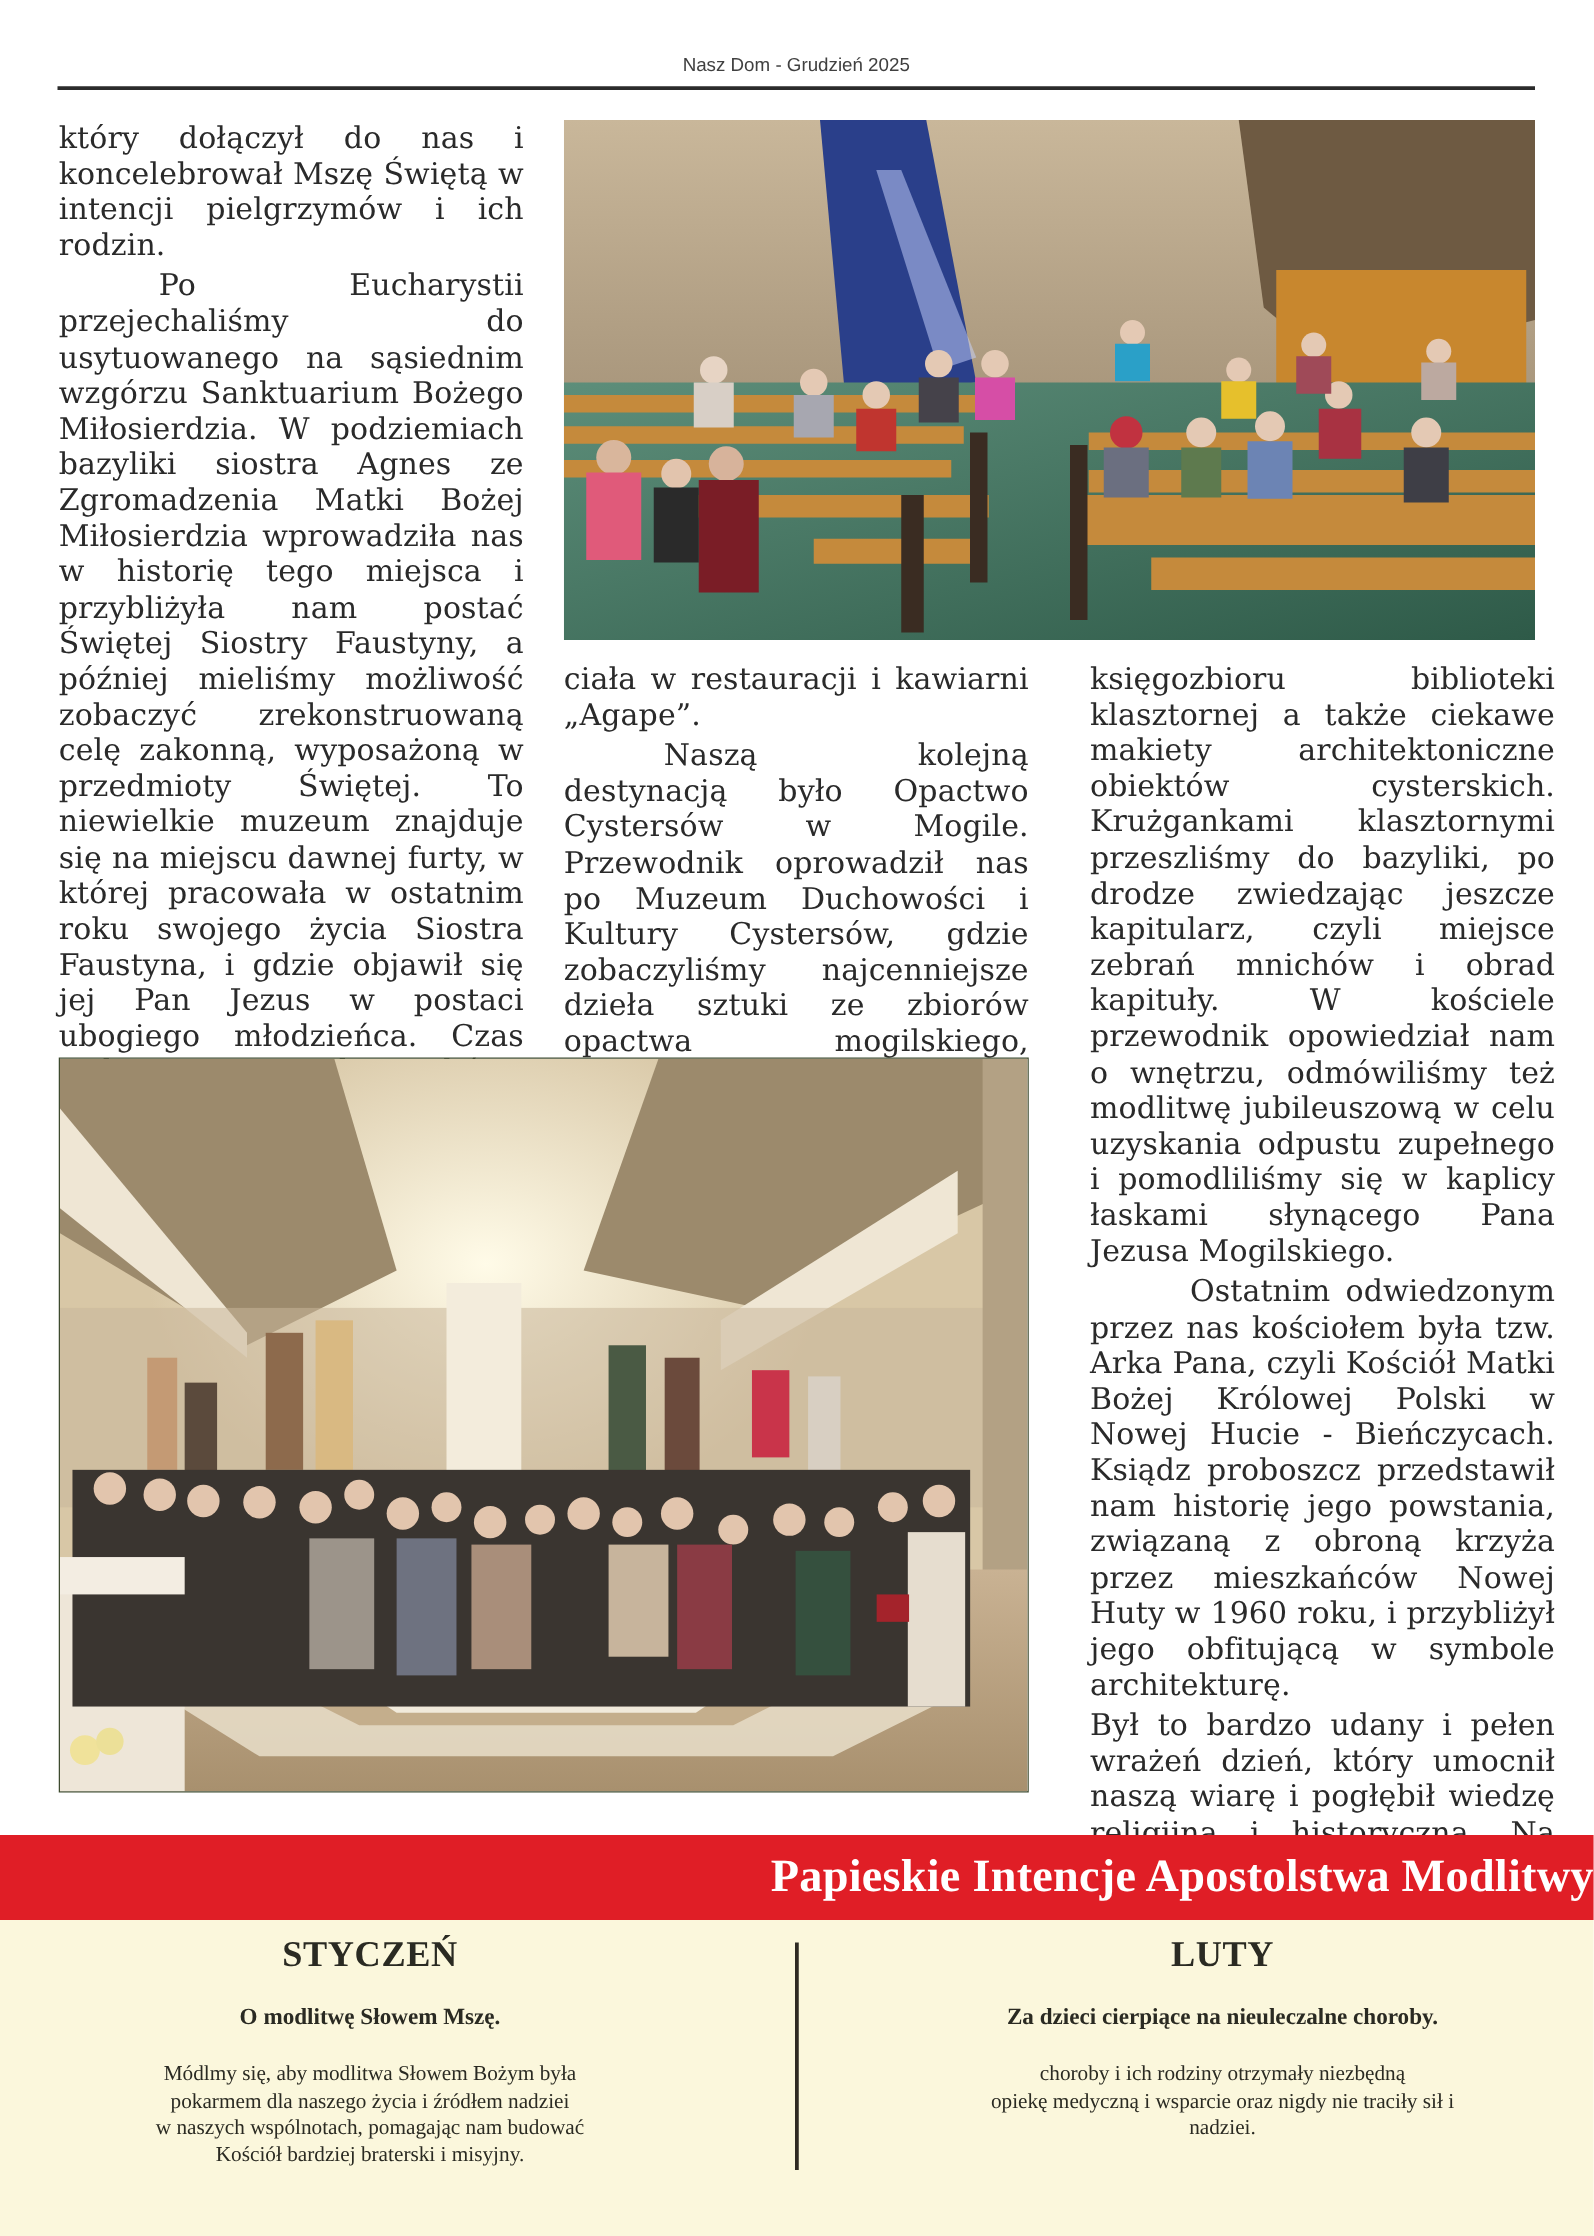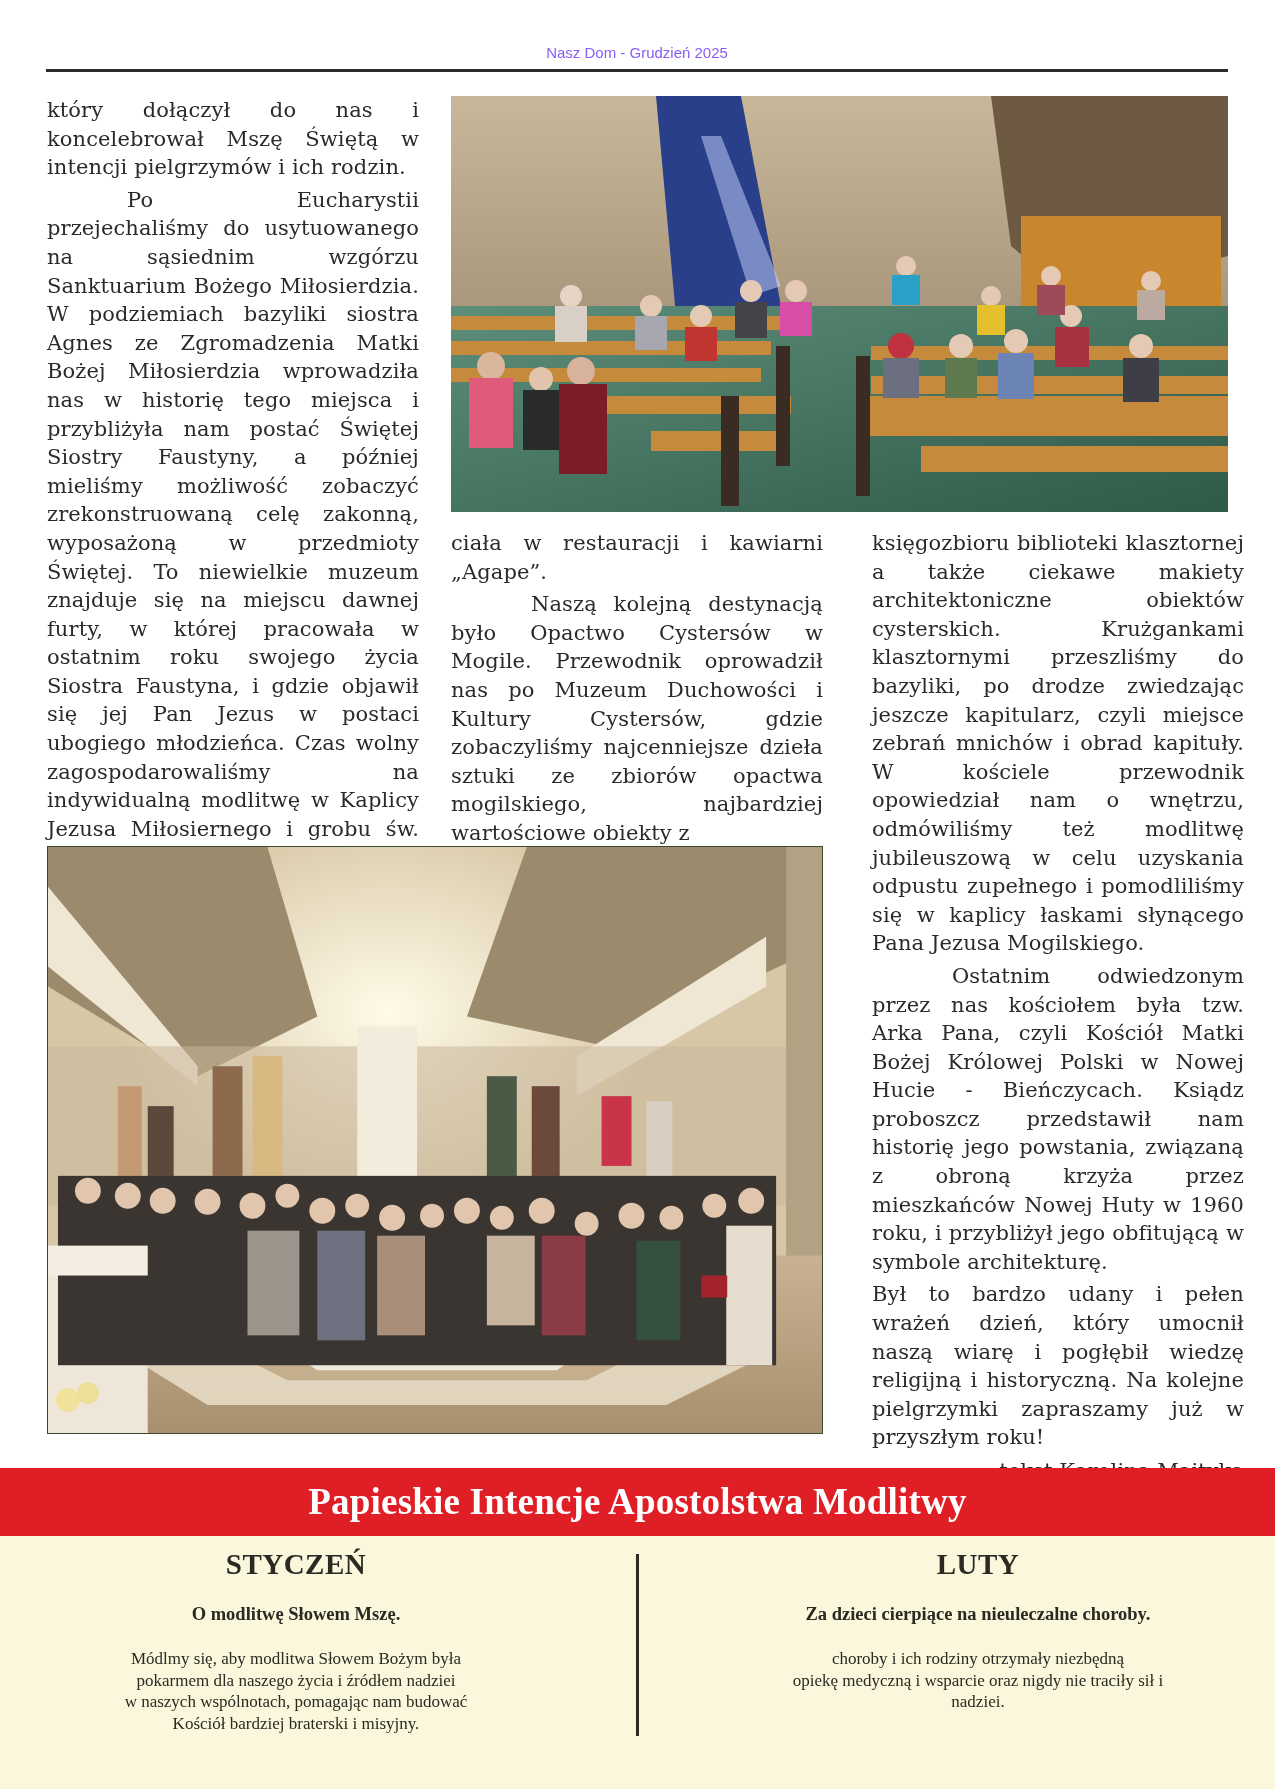--- a/index.html
+++ b/index.html
@@ -3,44 +3,44 @@
 <meta charset="utf-8">
 <style>
   html, body { margin: 0; padding: 0; }
   body {
     width: 1275px; height: 1789px; position: relative; overflow: hidden;
     background: #ffffff; color: #2a2a2a;
     font-family: "DejaVu Serif", serif;
   }
   .header {
     position: absolute; left: 46px; top: 44px; width: 1182px; height: 20px;
-    text-align: center; font-family: "Liberation Sans", sans-serif; font-size: 15px; color: #8b5cf6;
+    text-align: center; font-family: "Liberation Sans", sans-serif; font-size: 15px; color: #404040;
   }
   .header-rule { position: absolute; left: 46px; top: 69px; width: 1182px; height: 3px; background: #2b2b2b; }
 
   .col {
-    position: absolute; font-size: 21px; line-height: 28.6px; text-align: justify;
+    position: absolute; font-size: 24px; line-height: 28.6px; text-align: justify;
     color: #2a2a2a; letter-spacing: 0.1px;
   }
   .col p { margin: 0 0 4px 0; }
   .col p.indent { text-indent: 80px; }
   .col1 { left: 47px; top: 96px; width: 372px; }
   .col2 { left: 451px; top: 529px; width: 372px; }
   .col3 { left: 872px; top: 529px; width: 372px; }
   .credits { text-align: right; margin-top: 2px; }
   .credits div { line-height: 31px; }
 
   .photo { position: absolute; overflow: hidden; }
   .photo svg { display: block; width: 100%; height: 100%; }
   .photo-top { left: 451px; top: 96px; width: 777px; height: 416px; }
   .photo-bottom { left: 47px; top: 846px; width: 776px; height: 588px; border: 1px solid #3d4a2e; box-sizing: border-box; }
 
   .banner {
     position: absolute; left: 0; top: 1468px; width: 1275px; height: 68px; background: #e01e26;
-    color: #fff; text-align: center; font-family: "Liberation Serif", serif; font-weight: bold;
+    color: #fff; text-align: right; font-family: "Liberation Serif", serif; font-weight: bold;
     font-size: 37px; line-height: 68px; letter-spacing: 0.2px;
   }
   .intent-panel { position: absolute; left: 0; top: 1536px; width: 1275px; height: 253px; background: #fbf7dc; }
   .intent-divider { position: absolute; left: 636px; top: 1554px; width: 3px; height: 182px; background: #2e2a22; }
   .month { position: absolute; width: 560px; text-align: center; color: #2a2a22; font-family: "Liberation Serif", serif; }
   .month-left { left: 16px; }
   .month-right { left: 698px; }
   .month-name { position: absolute; top: 1548px; width: 560px; font-weight: bold; font-size: 29px; letter-spacing: 0.5px; }
   .month-sub { position: absolute; top: 1604px; width: 560px; font-weight: bold; font-size: 18.5px; }
   .month-body { position: absolute; top: 1648px; width: 560px; font-size: 17px; line-height: 21.5px; }

